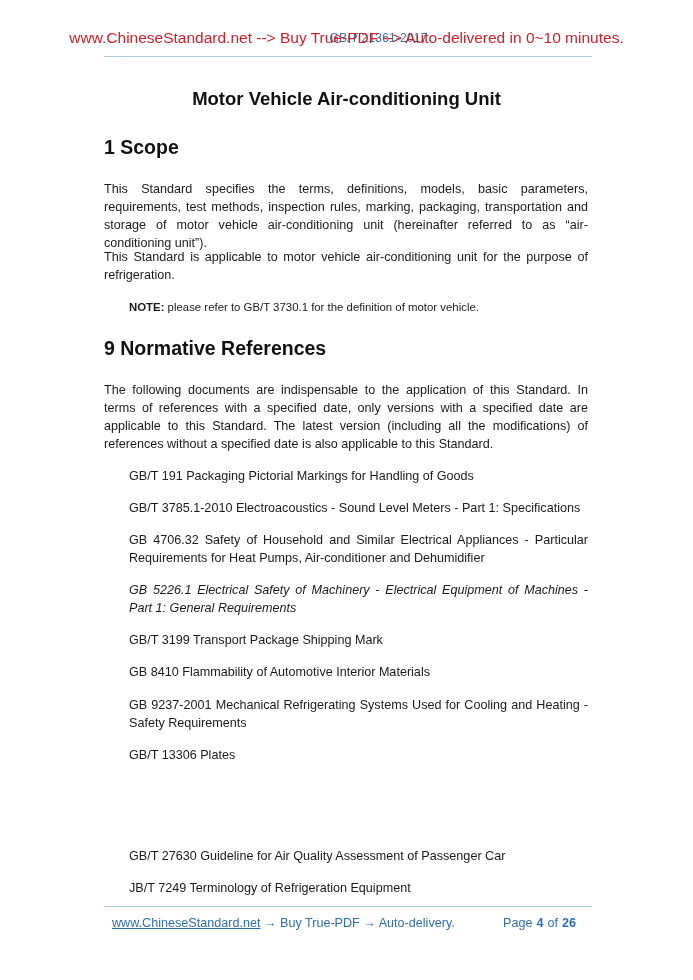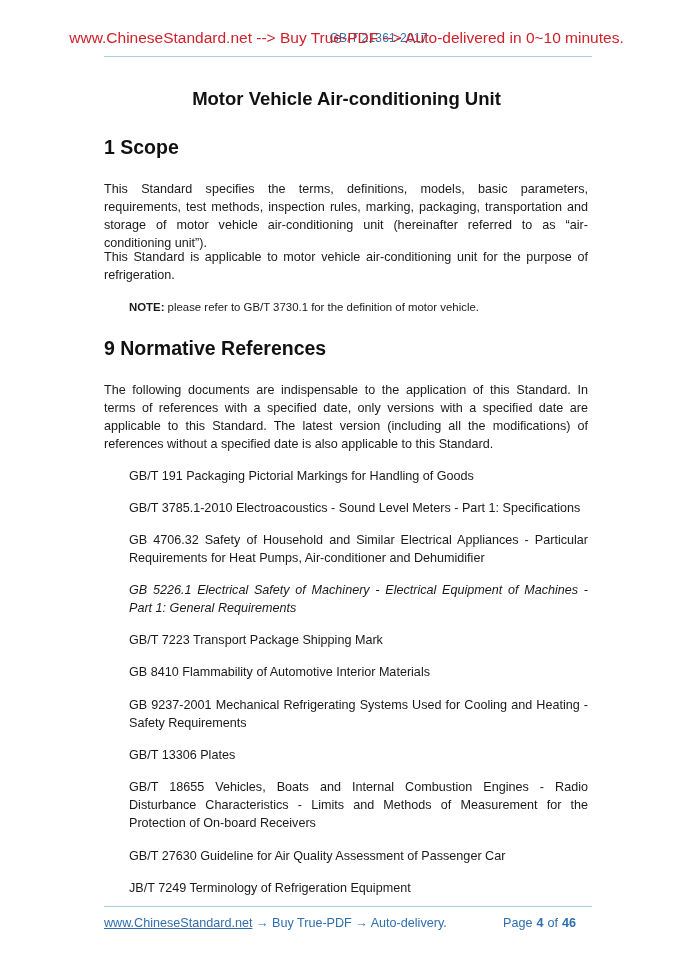--- a/index.html
+++ b/index.html
@@ -108,20 +108,21 @@
       position: absolute;
       top: 916px;
       left: 104px;
       font-size: 12.6px;
       color: #2e6fb0;
       white-space: nowrap;
     }
     .footer-left a {
       color: #2e6fb0;
       text-decoration: underline;
+      margin-left: 8px;
     }
     .footer-right {
       position: absolute;
       top: 916px;
       left: 503px;
       font-size: 12.6px;
       color: #2e6fb0;
       white-space: nowrap;
     }
     .footer-right b { font-weight: bold; }
@@ -145,29 +146,28 @@
     <b>NOTE:</b><span> please refer to GB/T 3730.1 for the definition of motor vehicle.</span>
   </div>
 
   <div class="section-heading" style="top:337px;">9 Normative References</div>
   <div class="para" style="top:381px;">The following documents are indispensable to the application of this Standard. In terms of references with a specified date, only versions with a specified date are applicable to this Standard. The latest version (including all the modifications) of references without a specified date is also applicable to this Standard.</div>
 
   <div class="ref" style="top:467px;">GB/T 191 Packaging Pictorial Markings for Handling of Goods</div>
   <div class="ref" style="top:499px;">GB/T 3785.1-2010 Electroacoustics - Sound Level Meters - Part 1: Specifications</div>
   <div class="ref" style="top:531px;">GB 4706.32 Safety of Household and Similar Electrical Appliances - Particular Requirements for Heat Pumps, Air-conditioner and Dehumidifier</div>
   <div class="ref" style="top:581px;font-style:italic;">GB 5226.1 Electrical Safety of Machinery - Electrical Equipment of Machines - Part 1: General Requirements</div>
-  <div class="ref" style="top:631px;">GB/T 7223 Transport Package Shipping Mark</div>
+  <div class="ref" style="top:631px;">GB/T 3199 Transport Package Shipping Mark</div>
   <div class="ref" style="top:663px;">GB 8410 Flammability of Automotive Interior Materials</div>
   <div class="ref" style="top:696px;">GB 9237-2001 Mechanical Refrigerating Systems Used for Cooling and Heating - Safety Requirements</div>
   <div class="ref" style="top:746px;">GB/T 13306 Plates</div>
-  <div class="ref" style="top:778px;">GB/T 18655 Vehicles, Boats and Internal Combustion Engines - Radio Disturbance Characteristics - Limits and Methods of Measurement for the Protection of On-board Receivers</div>
   <div class="ref" style="top:847px;">GB/T 27630 Guideline for Air Quality Assessment of Passenger Car</div>
   <div class="ref" style="top:879px;">JB/T 7249 Terminology of Refrigeration Equipment</div>
 
   <div class="footer-rule"></div>
   <div class="footer-left">
     <a>www.ChineseStandard.net</a><span> → Buy True-PDF → Auto-delivery.</span>
   </div>
   <div class="footer-right">
-    <span>Page</span><span class="sp"></span><b>4</b><span class="sp"></span><span>of</span><span class="sp"></span><b>46</b>
+    <span>Page</span><span class="sp"></span><b>4</b><span class="sp"></span><span>of</span><span class="sp"></span><b>26</b>
   </div>
 
 </div>
 
 </body></html>

